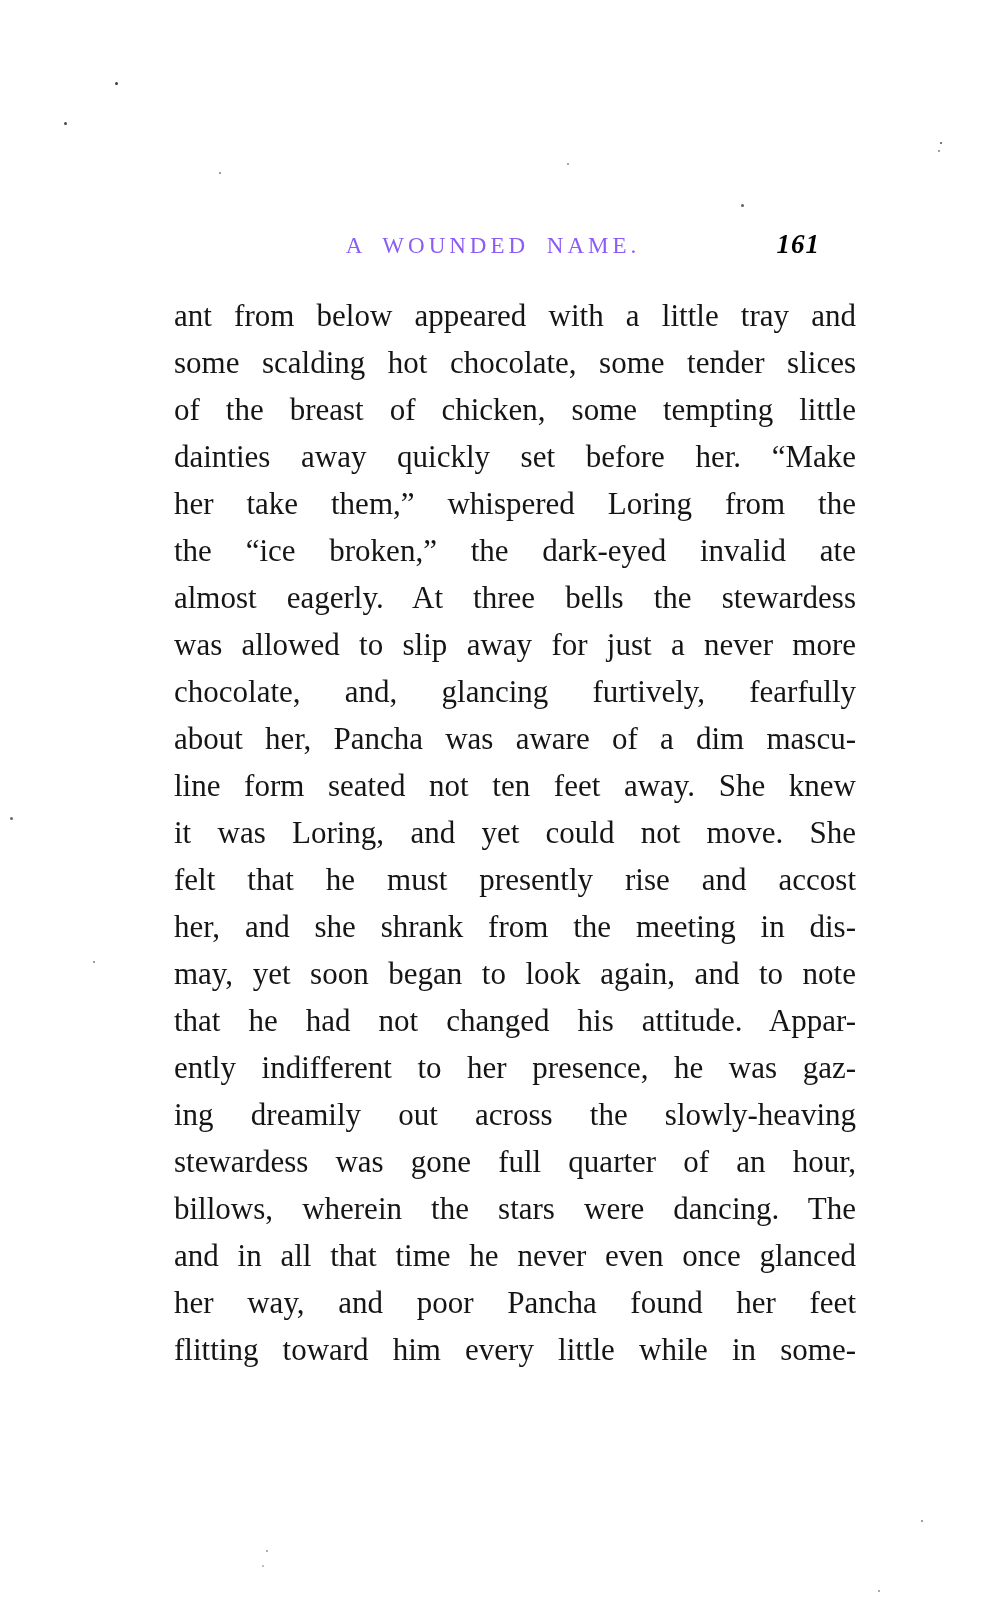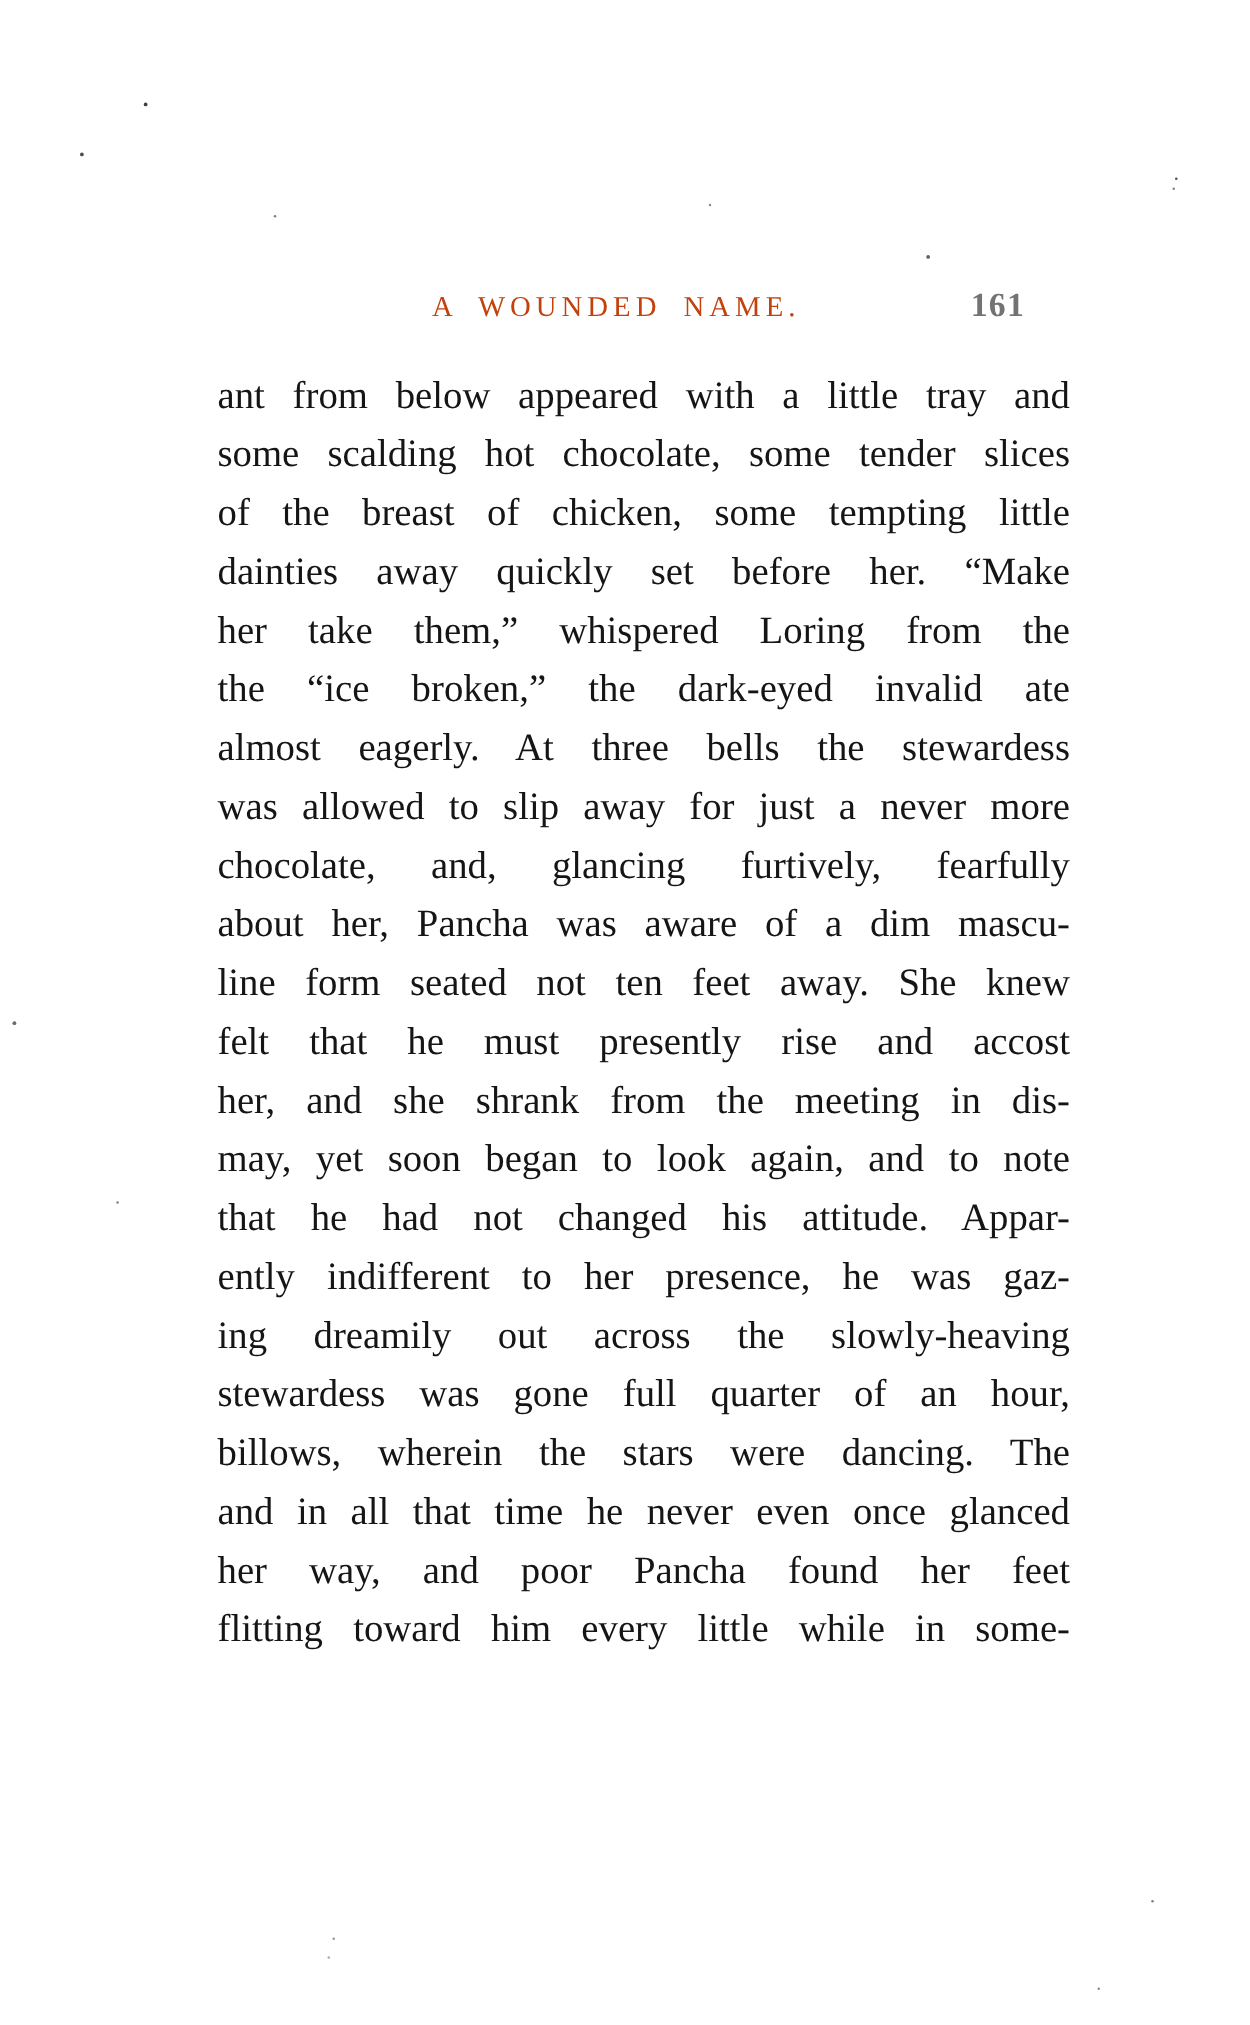--- a/index.html
+++ b/index.html
@@ -22,30 +22,31 @@
     top: 233px;
     width: 726px;
     height: 34px;
   }
   .chapter-title {
     display: block;
     text-align: center;
     font-size: 23px;
     letter-spacing: 4px;
     word-spacing: 8px;
-    color: #c2410c;
+    color: #8b5cf6;
   }
   .folio {
     position: absolute;
     right: 36px;
     top: -4px;
     font-size: 27px;
     font-weight: bold;
     letter-spacing: 1px;
-    color: #737373;
+    color: #000000;
+    font-style: italic;
   }
   .body-text {
     position: absolute;
     left: 130px;
     top: 292px;
     width: 726px;
     font-size: 31px;
     line-height: 47px;
   }
   .line {
@@ -78,20 +79,21 @@
       <div class="line">some scalding hot chocolate, some tender slices</div>
       <div class="line">of the breast of chicken, some tempting little</div>
       <div class="line">dainties away quickly set before her. “Make</div>
       <div class="line">her take them,” whispered Loring from the</div>
       <div class="line">the “ice broken,” the dark-eyed invalid ate</div>
       <div class="line">almost eagerly. At three bells the stewardess</div>
       <div class="line">was allowed to slip away for just a never more</div>
       <div class="line">chocolate, and, glancing furtively, fearfully</div>
       <div class="line">about her, Pancha was aware of a dim mascu-</div>
       <div class="line">line form seated not ten feet away. She knew</div>
+      <div class="line">it was Loring, and yet could not move. She</div>
       <div class="line">felt that he must presently rise and accost</div>
       <div class="line">her, and she shrank from the meeting in dis-</div>
       <div class="line">may, yet soon began to look again, and to note</div>
       <div class="line">that he had not changed his attitude. Appar-</div>
       <div class="line">ently indifferent to her presence, he was gaz-</div>
       <div class="line">ing dreamily out across the slowly-heaving</div>
       <div class="line">stewardess was gone full quarter of an hour,</div>
       <div class="line">billows, wherein the stars were dancing. The</div>
       <div class="line">and in all that time he never even once glanced</div>
       <div class="line">her way, and poor Pancha found her feet</div>

